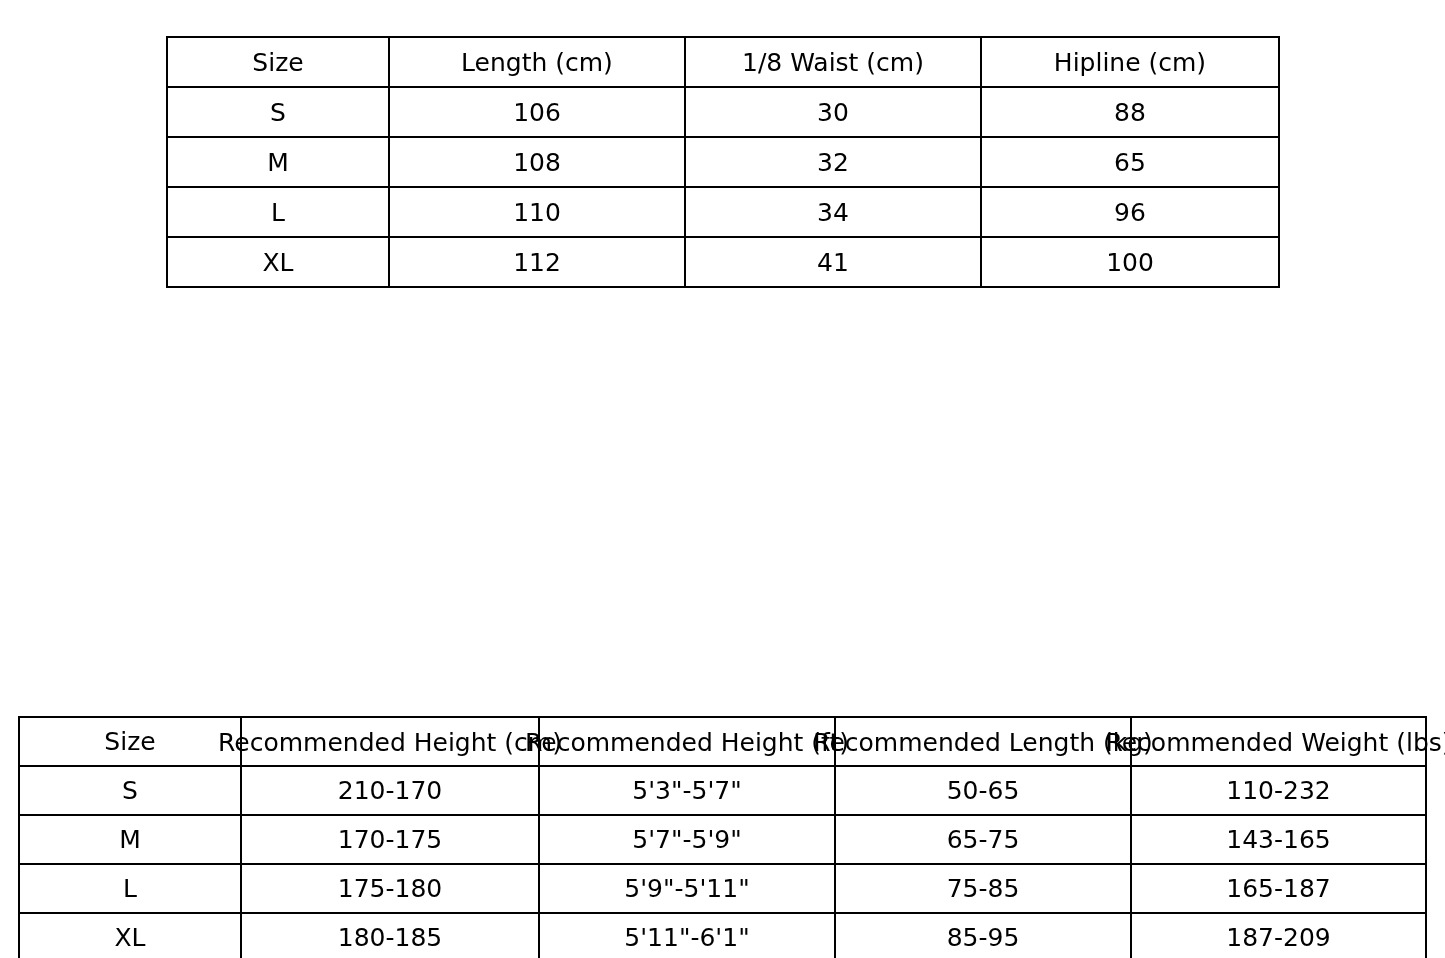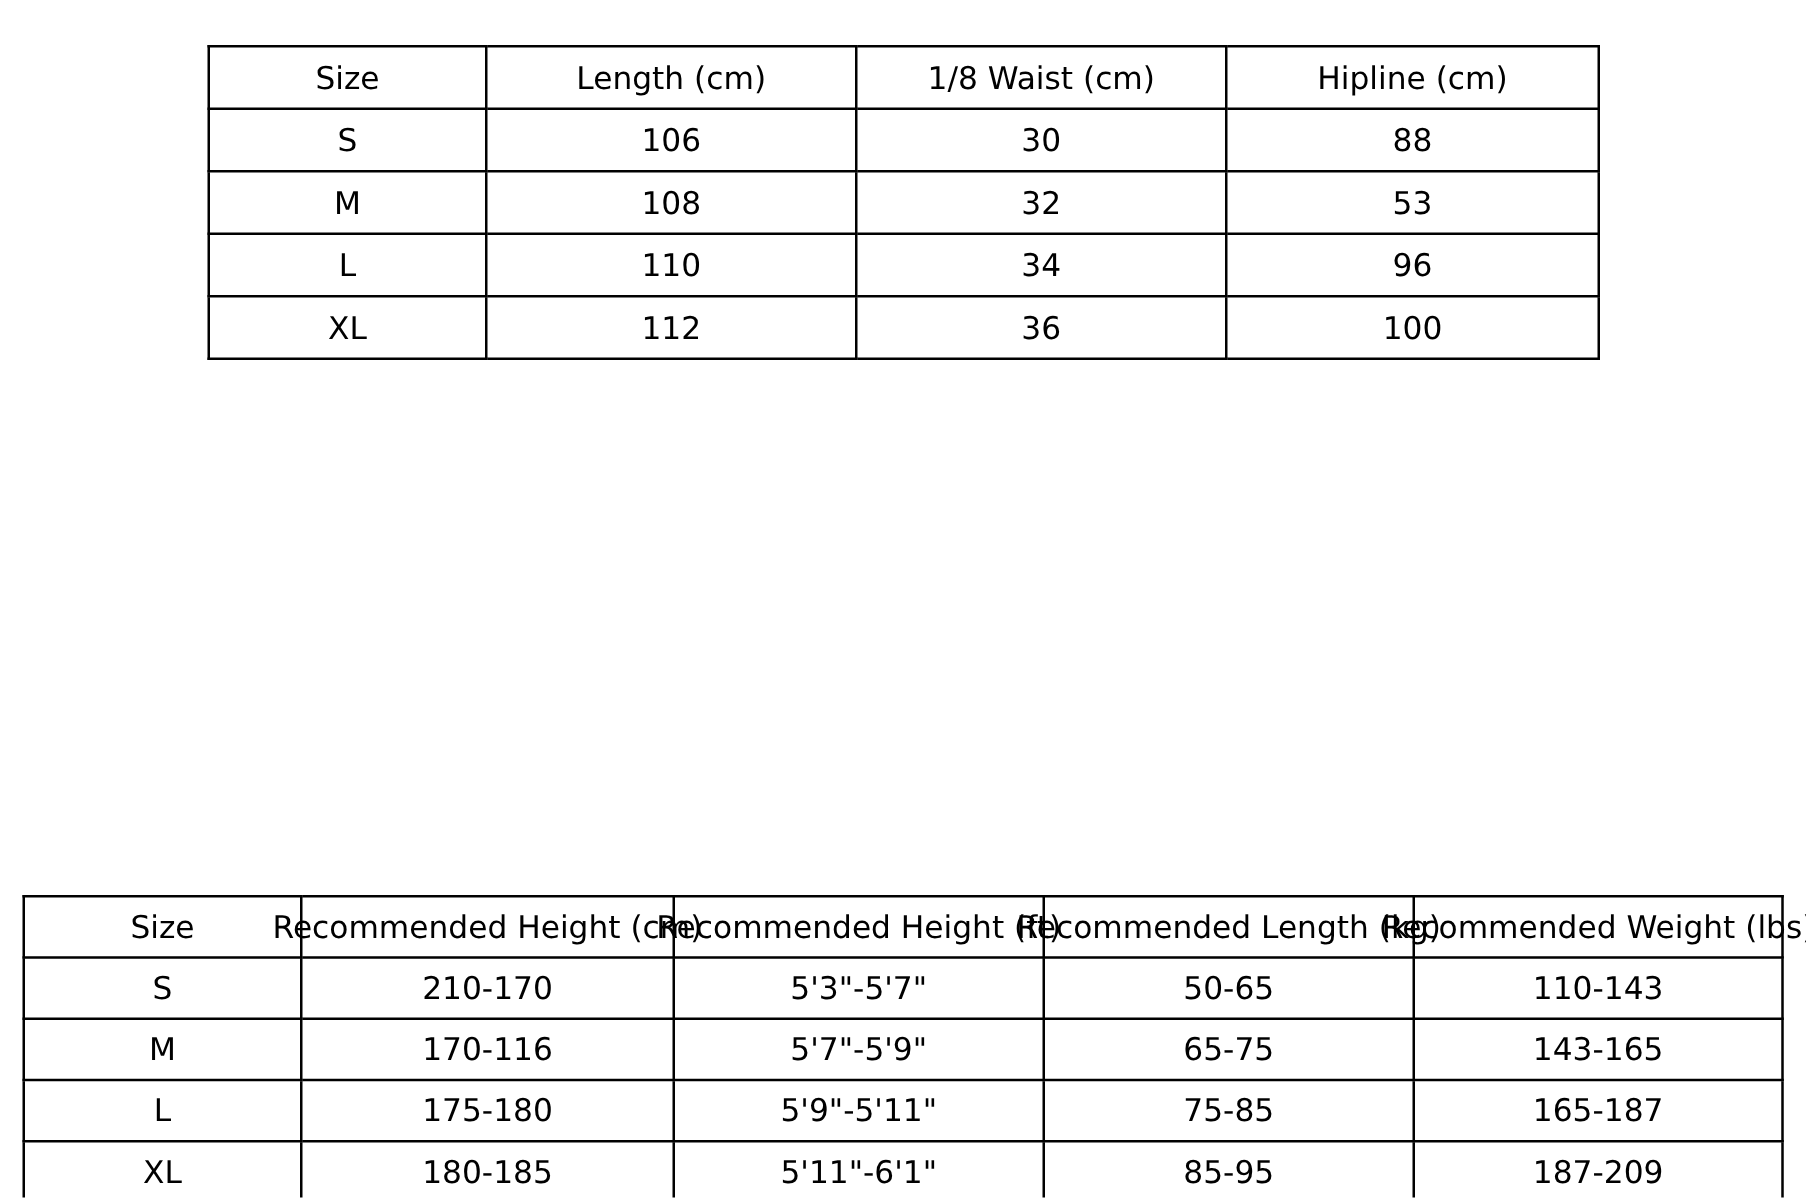--- a/index.html
+++ b/index.html
@@ -101,32 +101,32 @@
       <tr>
         <td>S</td>
         <td>106</td>
         <td>30</td>
         <td>88</td>
       </tr>
       <tr>
         <td>M</td>
         <td>108</td>
         <td>32</td>
-        <td>53</td>
+        <td>65</td>
       </tr>
       <tr>
         <td>L</td>
         <td>110</td>
         <td>34</td>
         <td>96</td>
       </tr>
       <tr>
         <td>XL</td>
         <td>112</td>
-        <td>36</td>
+        <td>41</td>
         <td>100</td>
       </tr>
     </tbody>
   </table>
 </div>
 
 <div id="recommendation-table-wrap">
   <table class="sizing">
     <colgroup>
       <col class="r0">
@@ -151,25 +151,25 @@
             <span class="hdr">Recommended Weight (lbs)</span>
           </th>
       </tr>
     </thead>
     <tbody>
       <tr>
         <td>S</td>
         <td>210-170</td>
         <td>5'3"-5'7"</td>
         <td>50-65</td>
-        <td>110-143</td>
+        <td>110-232</td>
       </tr>
       <tr>
         <td>M</td>
-        <td>170-116</td>
+        <td>170-175</td>
         <td>5'7"-5'9"</td>
         <td>65-75</td>
         <td>143-165</td>
       </tr>
       <tr>
         <td>L</td>
         <td>175-180</td>
         <td>5'9"-5'11"</td>
         <td>75-85</td>
         <td>165-187</td>

